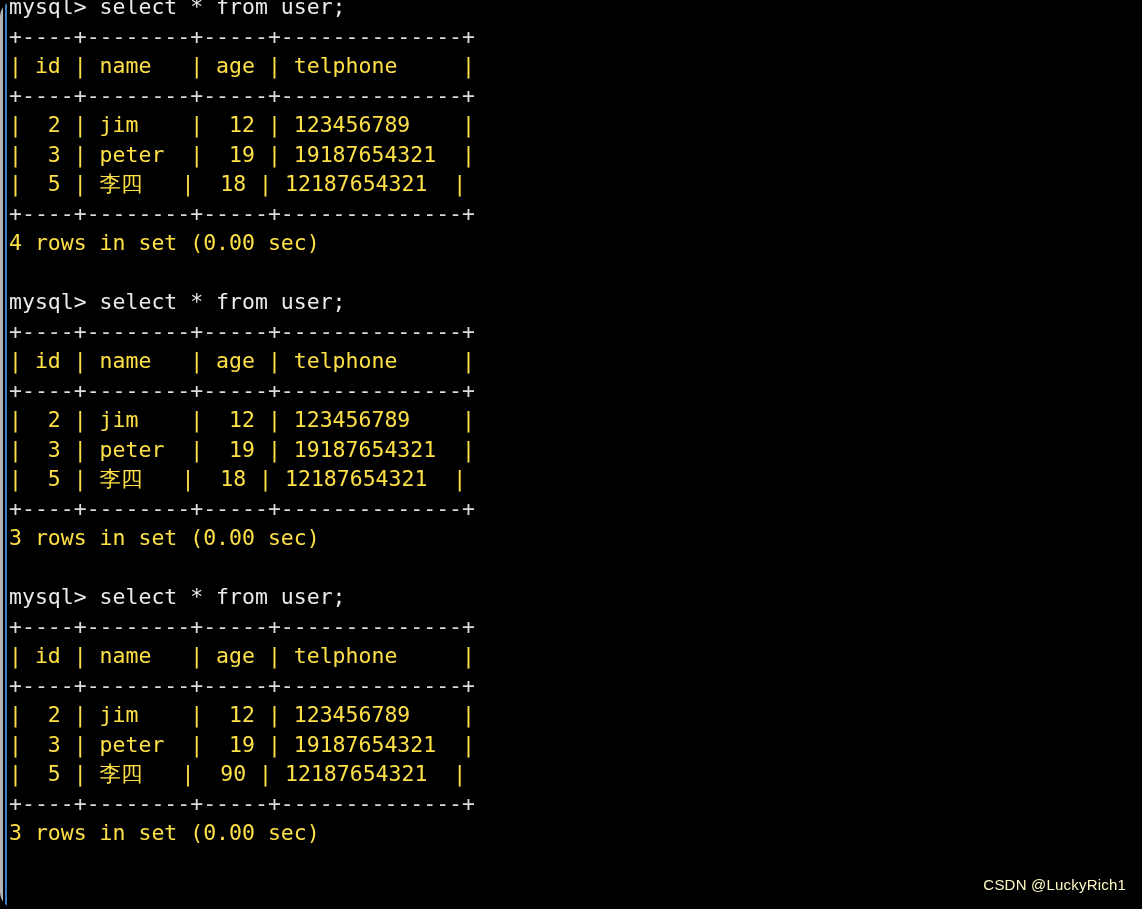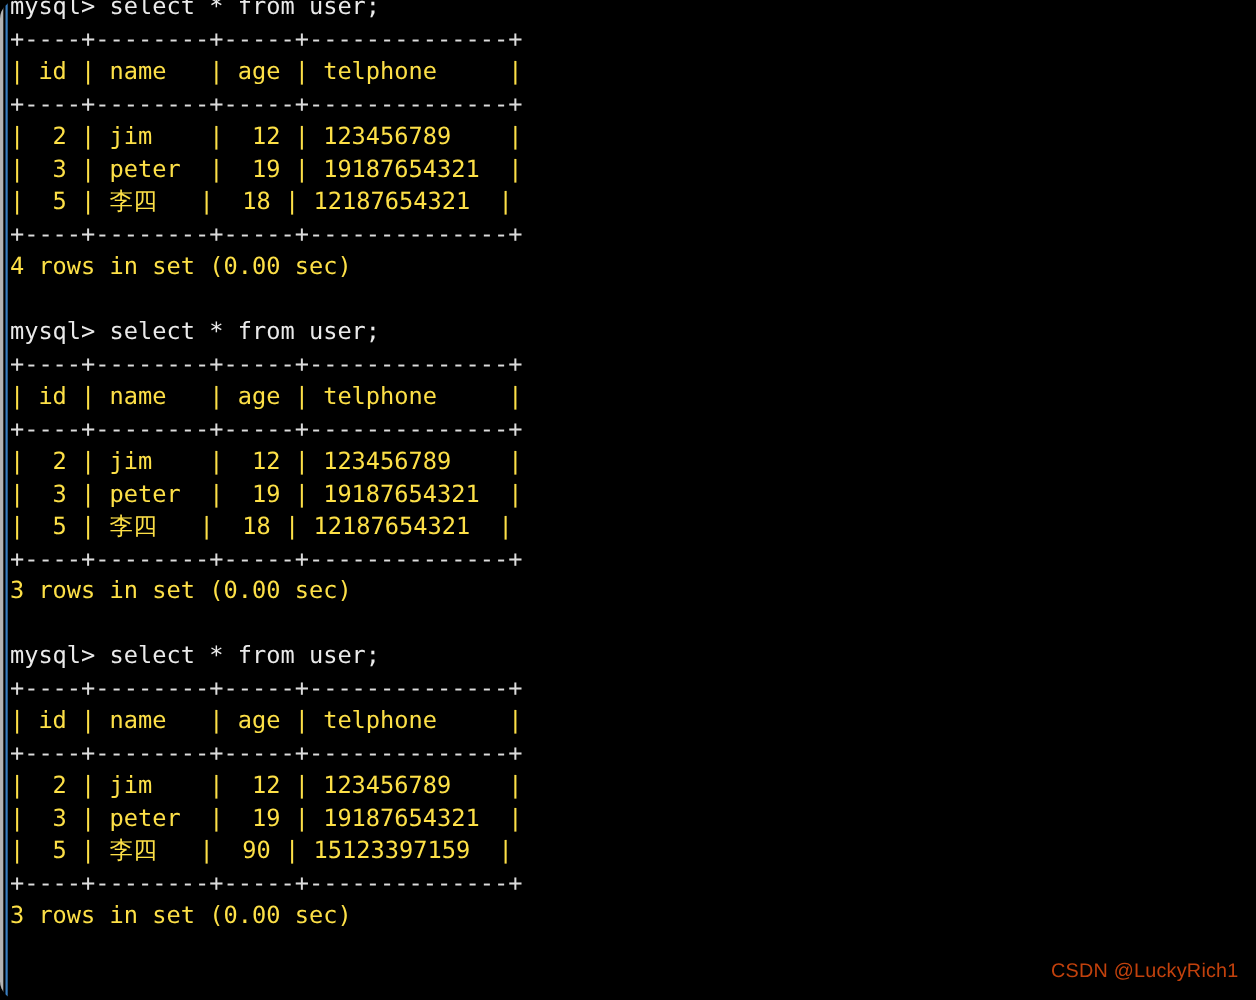--- a/index.html
+++ b/index.html
@@ -65,22 +65,22 @@
     color: #eaeaea;
   }
   .cursor-line {
     position: relative;
     height: 29.5px;
   }
   .watermark {
     position: absolute;
     right: 16px;
     bottom: 16px;
-    color: #c2410c;
-    font-size: 18px;
+    color: #fef9c3;
+    font-size: 15px;
     font-family: "Liberation Sans", sans-serif;
     letter-spacing: 0.2px;
     user-select: none;
   }
 </style>
 </head>
 <body>
 
 <div id="screen">
 
@@ -110,21 +110,21 @@
     <div class="line rule">+----+--------+-----+--------------+</div>
     <div class="line">3 rows in set (0.00 sec)</div>
     <div class="line blank">&nbsp;</div>
 
     <div class="line prompt">mysql&gt; select * from user;</div>
     <div class="line rule">+----+--------+-----+--------------+</div>
     <div class="line">| id | name   | age | telphone     |</div>
     <div class="line rule">+----+--------+-----+--------------+</div>
     <div class="line">|  2 | jim    |  12 | 123456789    |</div>
     <div class="line">|  3 | peter  |  19 | 19187654321  |</div>
-    <div class="line">|  5 | 李四   |  90 | 15123397159  |</div>
+    <div class="line">|  5 | 李四   |  90 | 12187654321  |</div>
     <div class="line rule">+----+--------+-----+--------------+</div>
     <div class="line">3 rows in set (0.00 sec)</div>
     <div class="line blank">&nbsp;</div>
 
     <div class="cursor-line">
       
       
     </div>
 
   </div>

